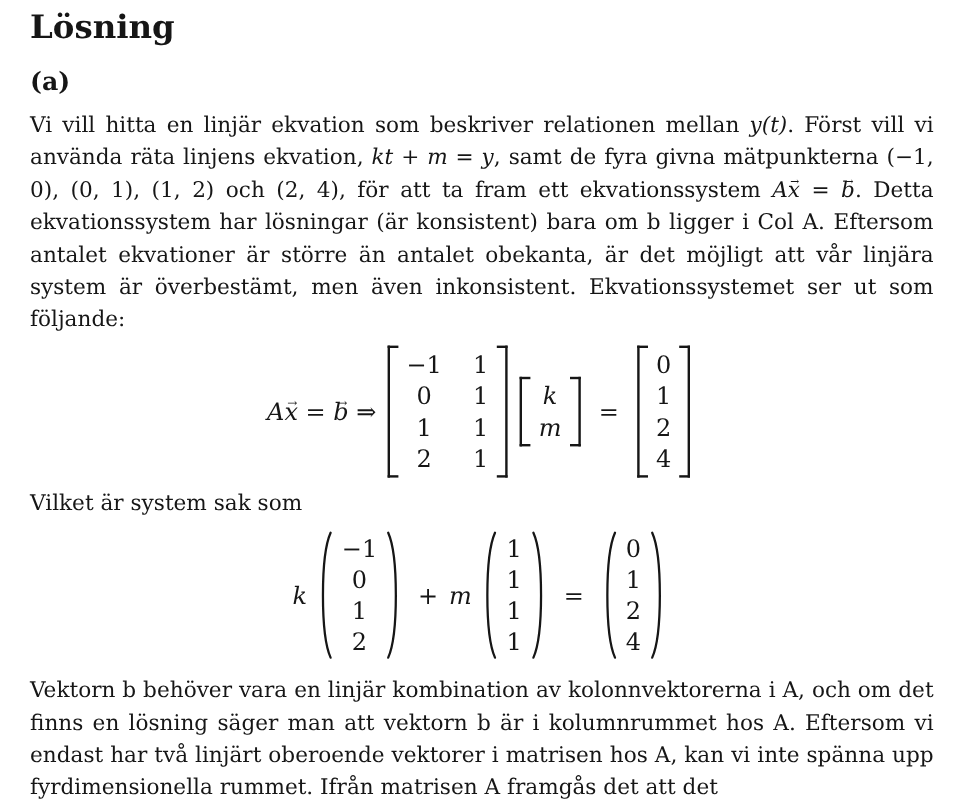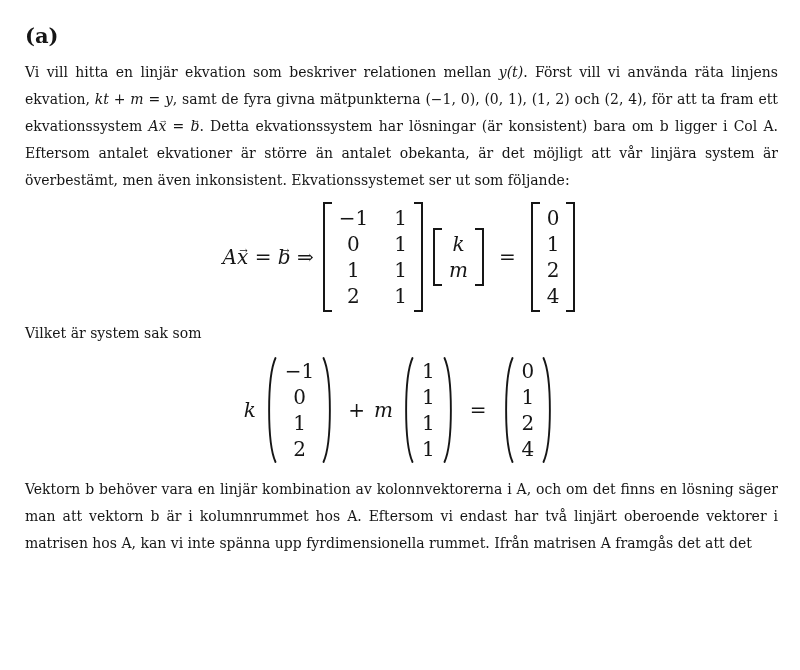--- a/index.html
+++ b/index.html
@@ -26,21 +26,21 @@
     margin: 0;
     font-weight: bold;
   }
   h2.section-label {
     font-size: 21px;
     line-height: 25px;
     margin: 15px 0 0 0;
     font-weight: bold;
   }
   p.body-par {
-    font-size: 14px;
+    font-size: 18px;
     line-height: 27px;
     text-align: justify;
     margin: 11px 0 0 0;
   }
   p.body-par.single {
     text-align: left;
     margin-top: 8px;
   }
   .mi { font-style: italic; }
   .vec {
@@ -96,20 +96,21 @@
     align-items: center;
     margin: 0 3px;
   }
   .paren-svg { display: block; }
 </style>
 </head>
 <body>
 
 <div class="page">
 
+  <h1 class="doc-title">Lösning</h1>
 
   <h2 class="section-label">(a)</h2>
 
   <p class="body-par"><span>Vi vill hitta en linjär ekvation som beskriver relationen mellan </span><span class="mi">y(t)</span><span>. Först vill vi använda räta linjens ekvation, </span><span class="mi">kt + m = y</span><span>, samt de fyra givna mätpunkterna (−1, 0), (0, 1), (1, 2) och (2, 4), för att ta fram ett ekvationssystem </span><span class="mi">A</span><span class="vec">x</span><span> = </span><span class="vec">b</span><span>. Detta ekvationssystem har lösningar (är konsistent) bara om b ligger i Col A. Eftersom antalet ekvationer är större än antalet obekanta, är det möjligt att vår linjära system är överbestämt, men även inkonsistent. Ekvationssystemet ser ut som följande:</span></p>
 
   <div class="eq">
     <span class="lead"><span class="mi">A</span><span class="vec">x</span><span> = </span><span class="vec">b</span><span> ⇒</span></span>
 
     <span class="mat">
       <span class="sqb l"></span>

